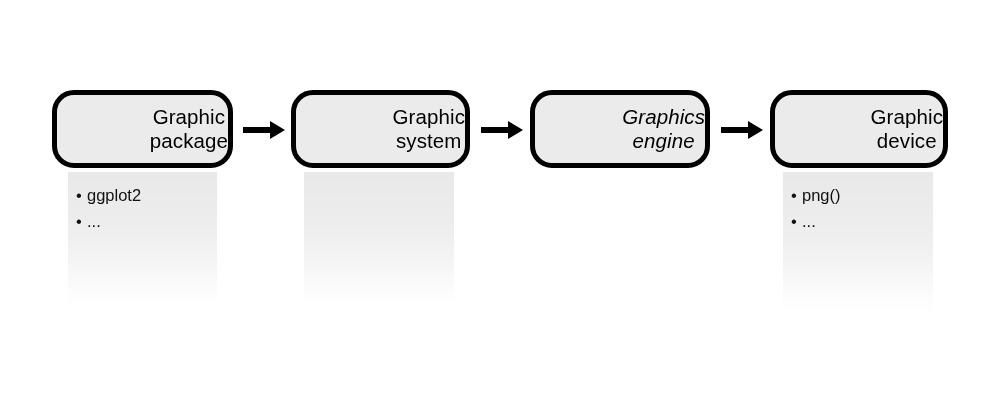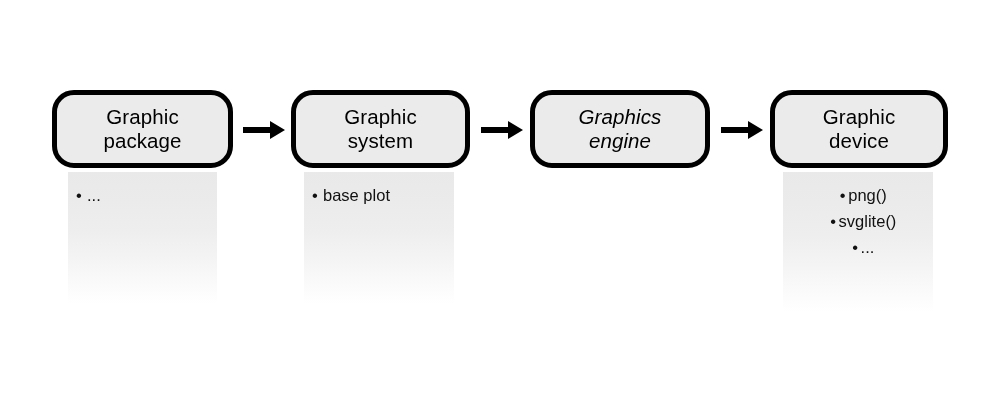--- a/index.html
+++ b/index.html
@@ -29,21 +29,21 @@
     position: absolute;
     top: 0;
     left: 0;
     box-sizing: border-box;
     height: 78px;
     background: #ebebeb;
     border: 5px solid #000000;
     border-radius: 22px;
     display: flex;
     align-items: center;
-    justify-content: center;
+    justify-content: flex-end;
     z-index: 3;
   }
 
   .stage-title {
     font-size: 20.5px;
     line-height: 1.17;
     color: #000000;
     text-align: center;
     letter-spacing: 0.1px;
     white-space: pre-line;
@@ -102,51 +102,51 @@
 
   #stage-2 { left: 291px; width: 179px; }
   #stage-2 .stage-box { width: 179px; }
   #stage-2 .stage-panel { left: 13px; width: 150px; }
 
   #stage-3 { left: 530px; width: 180px; }
   #stage-3 .stage-box { width: 180px; font-style: italic; }
 
   #stage-4 { left: 770px; width: 178px; }
   #stage-4 .stage-box { width: 178px; }
-  #stage-4 .stage-panel { left: 13px; width: 150px; height: 140px; text-align: center; }
+  #stage-4 .stage-panel { left: 13px; width: 150px; height: 140px; }
 
   #arrow-1 { left: 243px; width: 42px; }
   #arrow-2 { left: 481px; width: 42px; }
   #arrow-3 { left: 721px; width: 42px; }
 </style>
 </head>
 <body>
 
 <div id="canvas">
 
   <div class="stage" id="stage-1">
     <div class="stage-panel">
       <ul class="panel-list">
+        <li><span class="bullet">•</span><span>ggplot2</span></li>
         <li><span class="bullet">•</span><span>...</span></li>
       </ul>
     </div>
     <div class="stage-box">
       <div class="stage-title">Graphic
 package</div>
     </div>
   </div>
 
   <svg class="arrow" id="arrow-1" viewBox="0 0 42 24">
     <path d="M0 9 L27 9 L27 3 L42 12 L27 21 L27 15 L0 15 Z" fill="#000000"></path>
   </svg>
 
   <div class="stage" id="stage-2">
     <div class="stage-panel">
       <ul class="panel-list">
-        <li><span class="bullet">•</span><span>base plot</span></li>
       </ul>
     </div>
     <div class="stage-box">
       <div class="stage-title">Graphic
 system</div>
     </div>
   </div>
 
   <svg class="arrow" id="arrow-2" viewBox="0 0 42 24">
     <path d="M0 9 L27 9 L27 3 L42 12 L27 21 L27 15 L0 15 Z" fill="#000000"></path>
@@ -160,21 +160,20 @@
   </div>
 
   <svg class="arrow" id="arrow-3" viewBox="0 0 42 24">
     <path d="M0 9 L27 9 L27 3 L42 12 L27 21 L27 15 L0 15 Z" fill="#000000"></path>
   </svg>
 
   <div class="stage" id="stage-4">
     <div class="stage-panel">
       <ul class="panel-list">
         <li><span class="bullet">•</span><span>png()</span></li>
-        <li><span class="bullet">•</span><span>svglite()</span></li>
         <li><span class="bullet">•</span><span>...</span></li>
       </ul>
     </div>
     <div class="stage-box">
       <div class="stage-title">Graphic
 device</div>
     </div>
   </div>
 
 </div>

